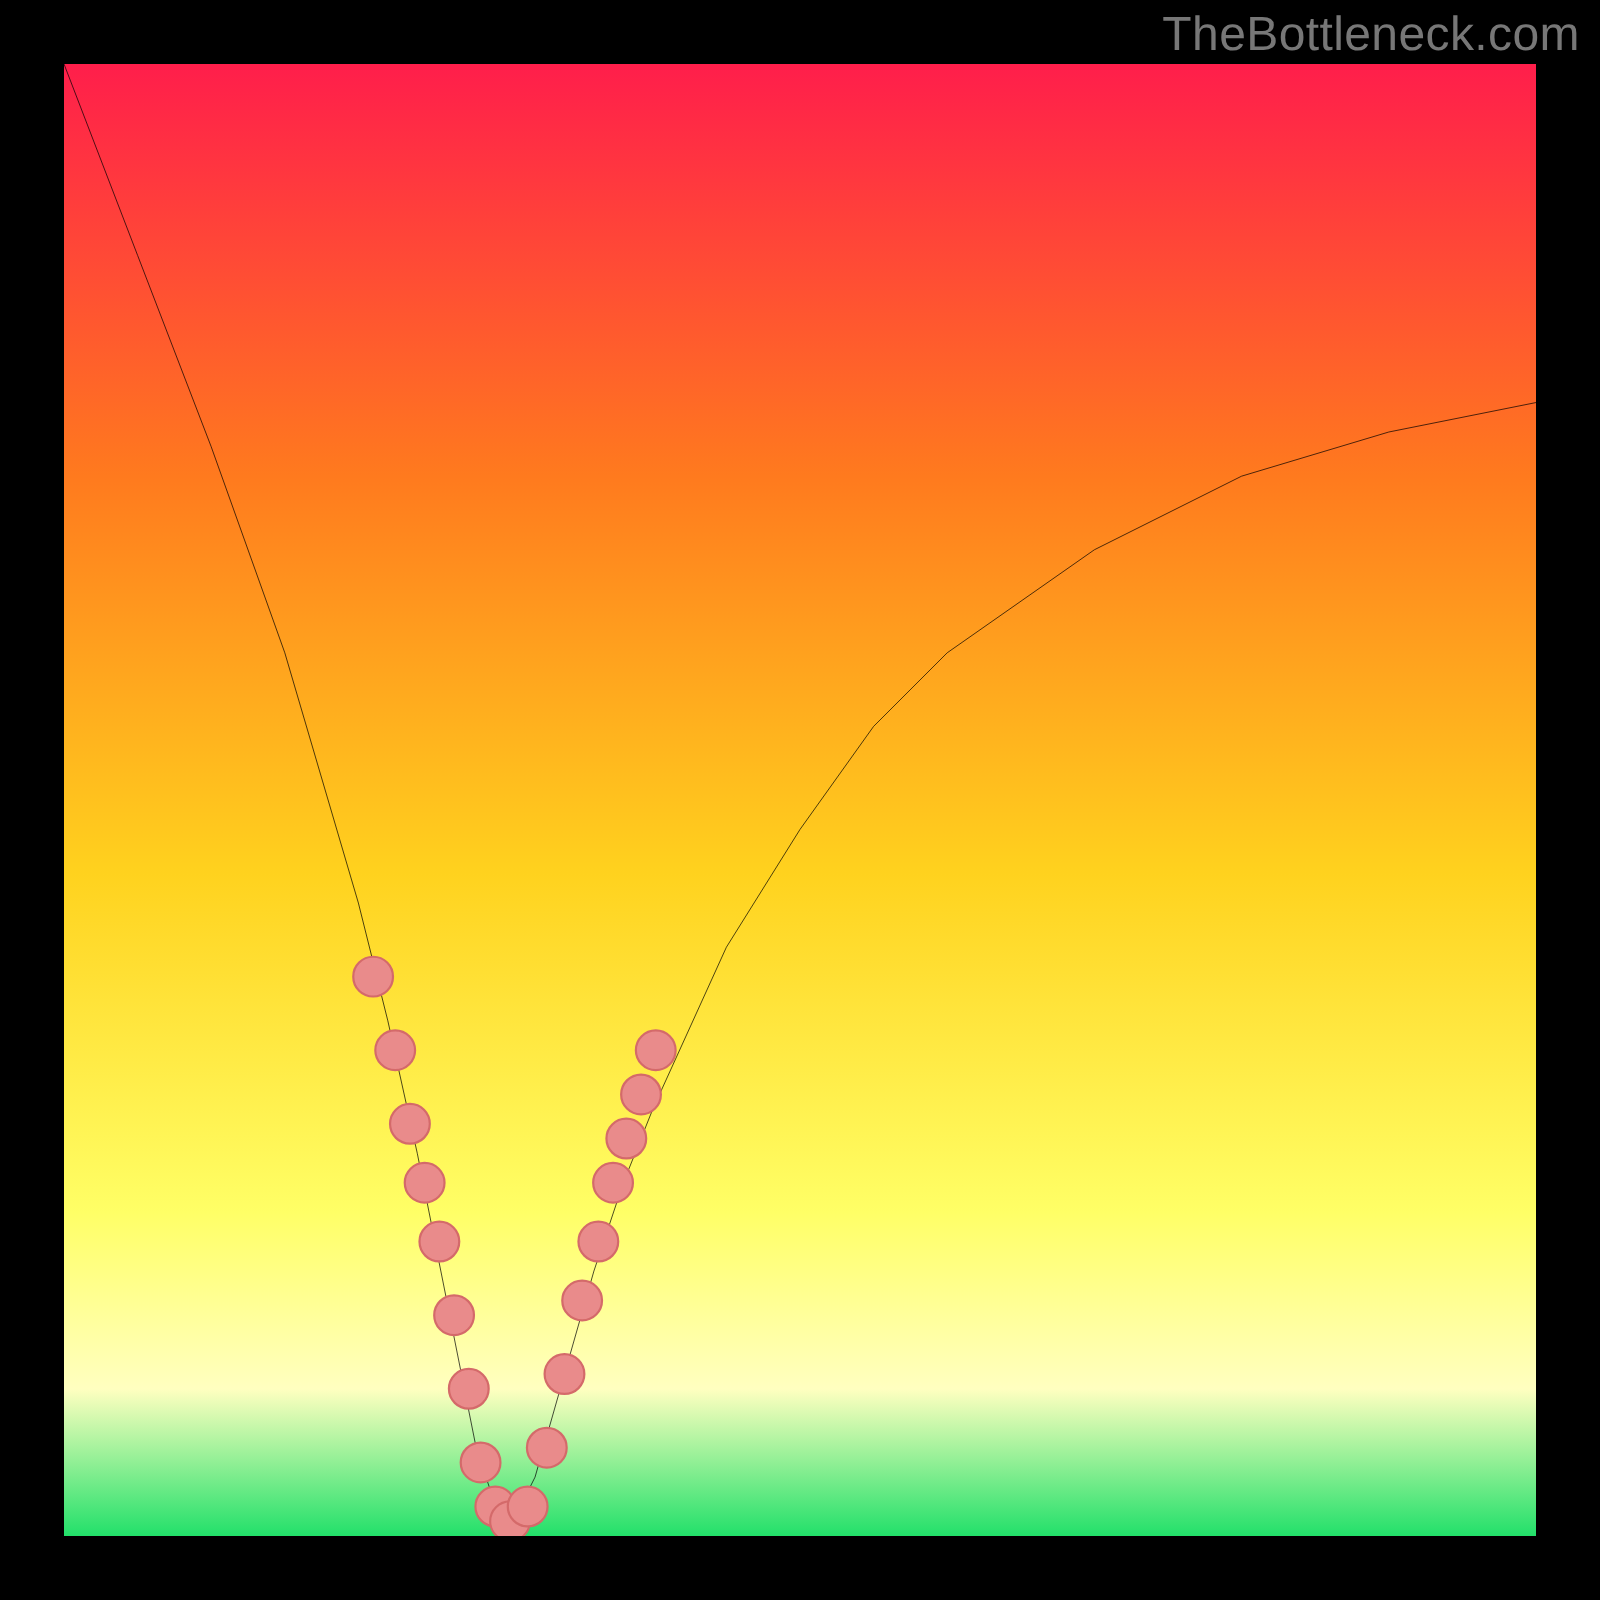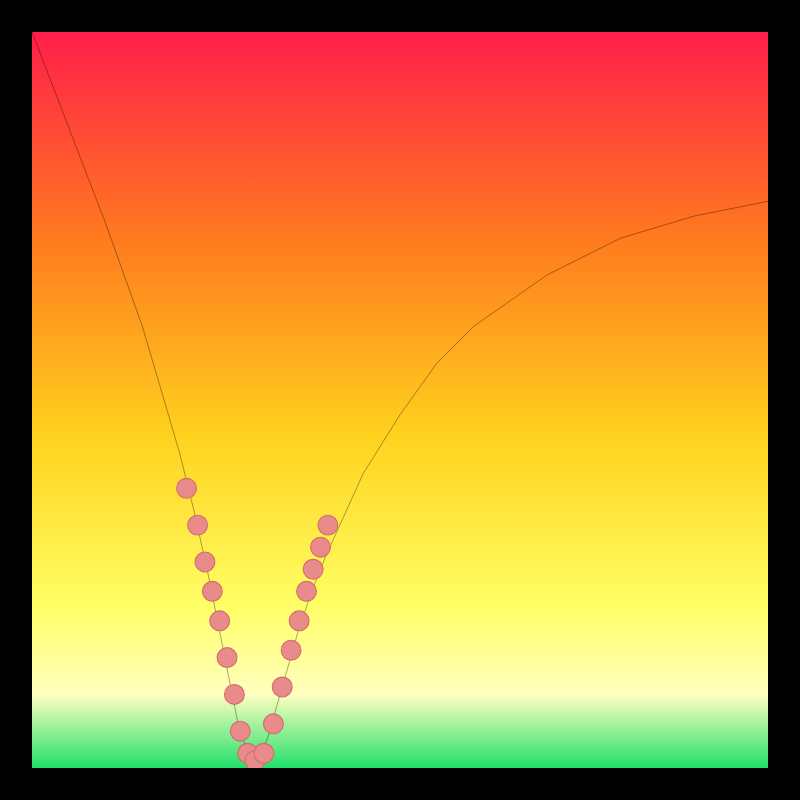--- a/index.html
+++ b/index.html
@@ -31,20 +31,21 @@
     font-weight: 500;
     color: #777;
     letter-spacing: 0.2px;
   }
 </style>
 </head>
 <body>
 
 <div class="frame">
 
+  <div class="watermark">TheBottleneck.com</div>
 
   <svg class="plot" viewBox="0 0 100 100" preserveAspectRatio="none">
     <defs>
       <linearGradient id="bg-grad" x1="0" y1="0" x2="0" y2="1">
         <stop id="g0" offset="0%" stop-color="#ff1e4b"></stop>
         <stop id="g1" offset="28%" stop-color="#ff7a1e"></stop>
         <stop id="g2" offset="55%" stop-color="#ffd21e"></stop>
         <stop id="g3" offset="78%" stop-color="#ffff66"></stop>
         <stop id="g4" offset="90%" stop-color="#ffffc0"></stop>
         <stop id="g5" offset="100%" stop-color="#22e06a"></stop>

